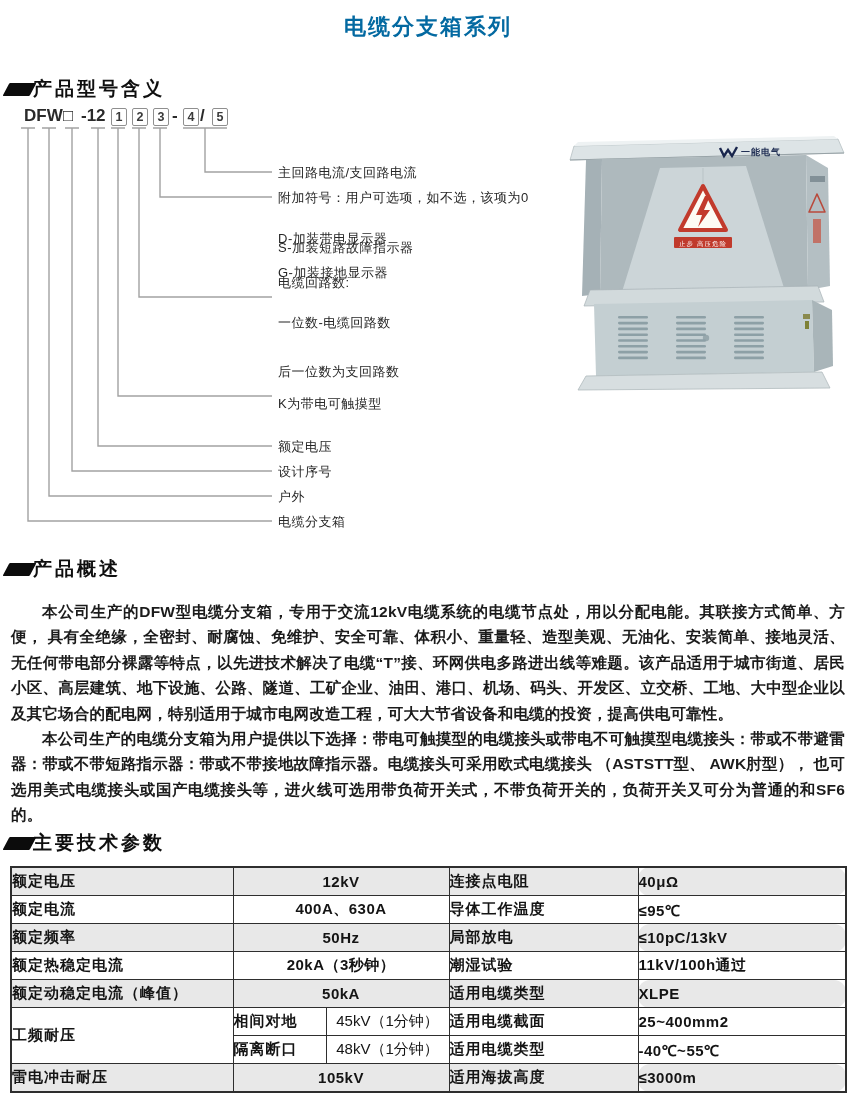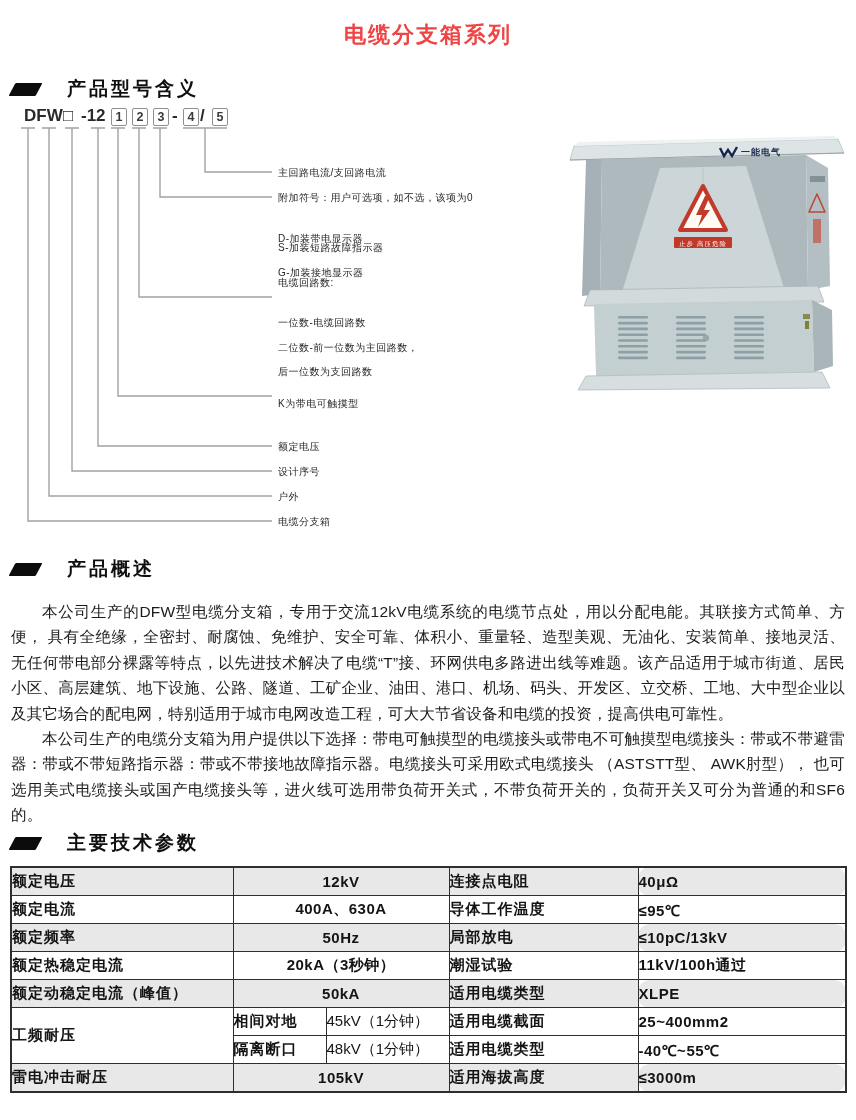--- a/index.html
+++ b/index.html
@@ -2,67 +2,67 @@
 <html><head>
 <meta charset="utf-8">
 <style>
   html,body{margin:0;padding:0;background:#ffffff;}
   .page{
     position:relative;width:856px;height:1120px;background:#fff;
     font-family:"Liberation Sans",sans-serif;overflow:hidden;color:#1a1a1a;
   }
   
   .title{
-    position:absolute;top:20px;left:0;width:100%;text-align:center;
-    font-size:22px;font-weight:bold;letter-spacing:2px;color:#ef4444;
-  }
-  
-  .sec-header{position:absolute;left:12px;display:flex;align-items:center;gap:28px;}
+    position:absolute;top:12px;left:0;width:100%;text-align:center;
+    font-size:22px;font-weight:bold;letter-spacing:2px;color:#0369a1;
+  }
+  
+  .sec-header{position:absolute;left:6px;display:flex;align-items:center;gap:0;}
   .hdr-icon{width:27px;height:13px;background:#0c0c0c;transform:skewX(-28deg);border-radius:1px;flex:0 0 auto;}
   .hdr-text{font-size:19px;font-weight:bold;letter-spacing:3px;color:#0f0f0f;white-space:nowrap;}
   .sh-model{top:76px;}
   .sh-overview{top:556px;}
   .sh-params{top:830px;}
   
   .diagram{position:absolute;top:100px;left:0;width:560px;height:450px;}
   .mc{position:absolute;top:6px;font-size:17px;font-weight:bold;color:#2a2a2a;white-space:nowrap;}
   .dbox{
     position:absolute;top:8px;width:14px;height:16px;border:1px solid #8f8f8f;border-radius:2px;
     font-size:12.5px;line-height:16px;text-align:center;font-weight:bold;color:#3a3a3a;background:#fff;
   }
   .connectors{position:absolute;top:0;left:0;}
   .connectors path,.connectors polyline{fill:none;stroke:#a2a2a2;stroke-width:1.4;}
   .dlabel{
     position:absolute;left:278px;height:25px;line-height:25px;
-    font-size:10px;color:#262626;white-space:nowrap;letter-spacing:0.5px;
+    font-size:13px;color:#262626;white-space:nowrap;letter-spacing:0.5px;
   }
   
   .overview{position:absolute;top:599px;left:11px;width:834px;}
   .overview p{
     margin:0;font-size:15.5px;line-height:25.4px;color:#1b1b1b;
-    text-align:justify;text-indent:2em;letter-spacing:0.2px;
+    text-align:justify;text-indent:2em;letter-spacing:0.2px;font-weight:bold;
   }
   
   .spec{
     position:absolute;top:866px;left:10px;width:835px;
     border-collapse:collapse;table-layout:fixed;
     border:2.5px solid #2e2e2e;
   }
   .spec td{
     border:1.5px solid #2e2e2e;height:27px;font-size:15px;color:#141414;
     padding:0;overflow:hidden;white-space:nowrap;
   }
   .spec tr.g td{background:#e8e8e8;}
   .spec td.rsw{background:#ffffff !important;}
   .lbl{padding-left:28px;font-weight:600;letter-spacing:1px;}
   .val{text-align:center;font-weight:bold;letter-spacing:0.5px;}
   .lbl3{padding-left:50px;font-weight:600;letter-spacing:1px;}
   .val4{padding-left:28px;font-weight:bold;letter-spacing:0.5px;border-radius:12px;}
   .sub{text-align:left;font-weight:700;letter-spacing:1px;}
-  .subv{font-weight:400;}
+  .subv{text-align:center;font-weight:400;}
   
   .photo{position:absolute;left:560px;top:126px;}
 </style>
 </head>
 <body>
 
 <div class="page">
 
   <div class="title">电缆分支箱系列</div>
 
@@ -95,21 +95,20 @@
       <polyline points="205,28 205,72 272,72"></polyline>
     </svg>
 
     <div class="dlabel" style="top:60px">主回路电流/支回路电流</div>
     <div class="dlabel" style="top:85px">附加符号：用户可选项，如不选，该项为0</div>
     <div class="dlabel" style="top:126px">D-加装带电显示器</div>
     <div class="dlabel" style="top:135px">S-加装短路故障指示器</div>
     <div class="dlabel" style="top:160px">G-加装接地显示器</div>
     <div class="dlabel" style="top:170px">电缆回路数:</div>
     <div class="dlabel" style="top:210px">一位数-电缆回路数</div>
-    <div class="dlabel" style="top:235px">二位数-前一位数为主回路数，</div>
     <div class="dlabel" style="top:259px">后一位数为支回路数</div>
     <div class="dlabel" style="top:291px">K为带电可触摸型</div>
     <div class="dlabel" style="top:334px">额定电压</div>
     <div class="dlabel" style="top:359px">设计序号</div>
     <div class="dlabel" style="top:384px">户外</div>
     <div class="dlabel" style="top:409px">电缆分支箱</div>
   </div>
 
   <svg class="photo" width="292" height="266" viewBox="0 0 292 266">
 

